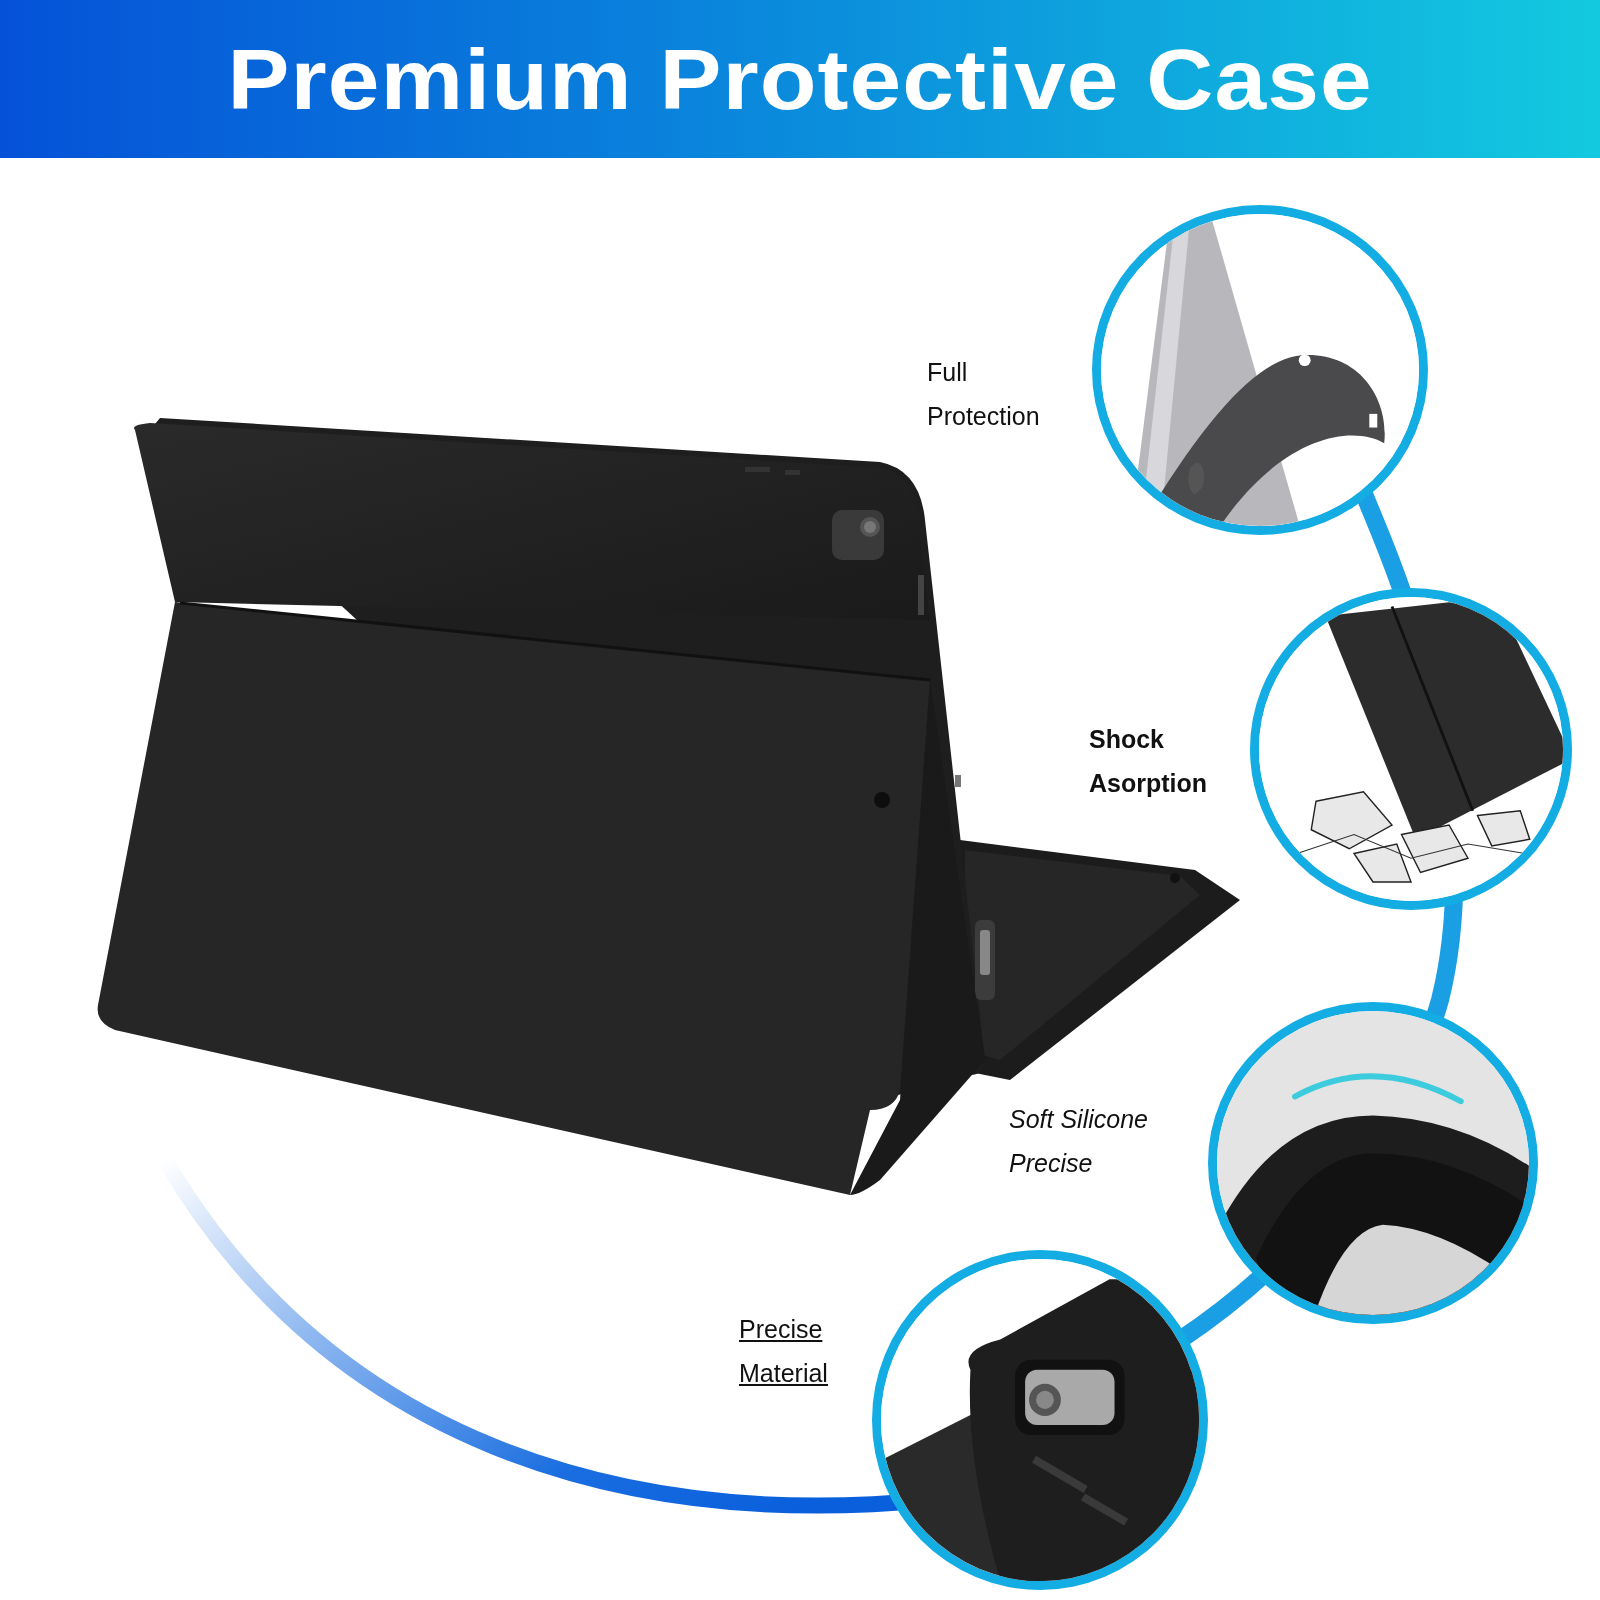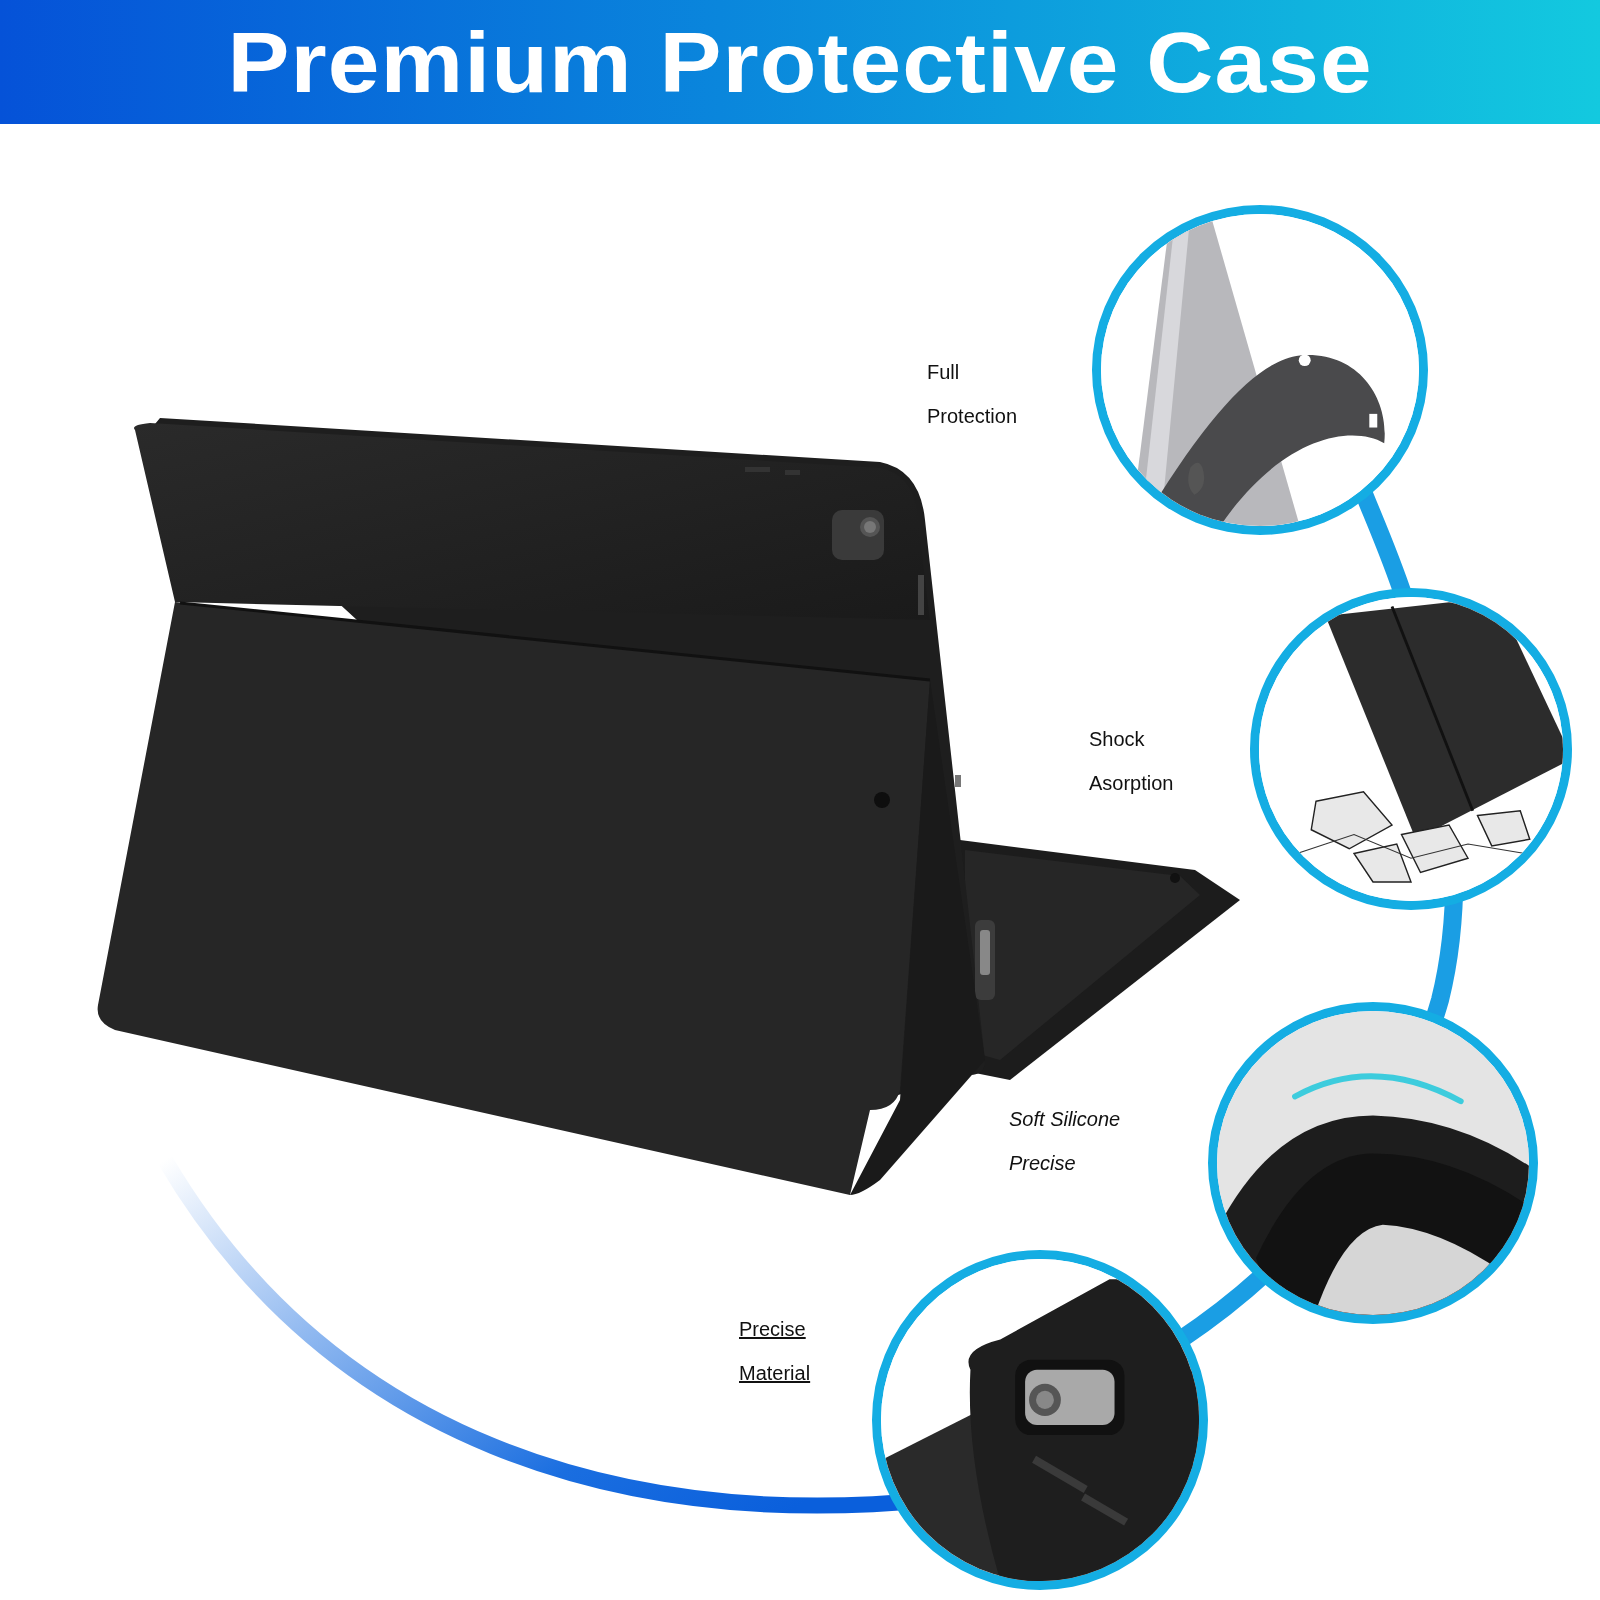--- a/index.html
+++ b/index.html
@@ -1,20 +1,20 @@
 <!DOCTYPE html>
 <html><head>
 <meta charset="utf-8">
 <style>
   html, body { margin: 0; padding: 0; }
   body { width: 1600px; height: 1600px; background: #ffffff; position: relative; overflow: hidden; font-family: "Liberation Sans", sans-serif; }
-  .banner { position: absolute; left: 0; top: 0; width: 1600px; height: 124px; background: linear-gradient(90deg, #0552d8 0%, #0a86dc 45%, #13c9df 100%); display: flex; align-items: center; justify-content: center; }
+  .banner { position: absolute; left: 0; top: 0; width: 1600px; height: 158px; background: linear-gradient(90deg, #0552d8 0%, #0a86dc 45%, #13c9df 100%); display: flex; align-items: center; justify-content: center; }
   .banner-title { color: #ffffff; font-family: "Liberation Sans", sans-serif; font-weight: bold; font-size: 86px; letter-spacing: 1px; transform: scaleX(1.08); line-height: 1; }
   .bg-svg { position: absolute; left: 0; top: 0; }
-  .label { position: absolute; color: #111111; font-family: "Liberation Sans", sans-serif; font-size: 20px; line-height: 44px; }
+  .label { position: absolute; color: #111111; font-family: "Liberation Sans", sans-serif; font-size: 25px; line-height: 44px; }
   .label span { display: block; white-space: nowrap; }
   .circle { position: absolute; border-radius: 50%; border: 9px solid #14ade3; overflow: hidden; box-sizing: border-box; background: #ffffff; }
   .circle svg { position: absolute; left: 0; top: 0; width: 100%; height: 100%; }
 </style>
 </head>
 <body>
 
 <div class="banner">
   <div class="banner-title">Premium Protective Case</div>
 </div>
@@ -73,21 +73,21 @@
     <path d="M 930 680 L 985 1060 L 880 1180 Q 860 1195 850 1195 L 900 1100 Z" fill="#1a1a1a"></path>
     <line x1="180" y1="603" x2="930" y2="680" stroke="#111" stroke-width="3"></line>
     <circle cx="882" cy="800" r="8" fill="#0e0e0e"></circle>
   </g>
 </svg>
 
 <div class="label" style="left:927px; top:350px;">
   <span>Full</span>
   <span>Protection</span>
 </div>
-<div class="label" style="left:1089px; top:717px;">
+<div class="label" style="left:1089px; top:717px;font-weight:bold;">
   <span>Shock</span>
   <span>Asorption</span>
 </div>
 <div class="label" style="left:1009px; top:1097px;font-style:italic;">
   <span>Soft Silicone</span>
   <span>Precise</span>
 </div>
 <div class="label" style="left:739px; top:1307px;text-decoration:underline;">
   <span>Precise</span>
   <span>Material</span>

